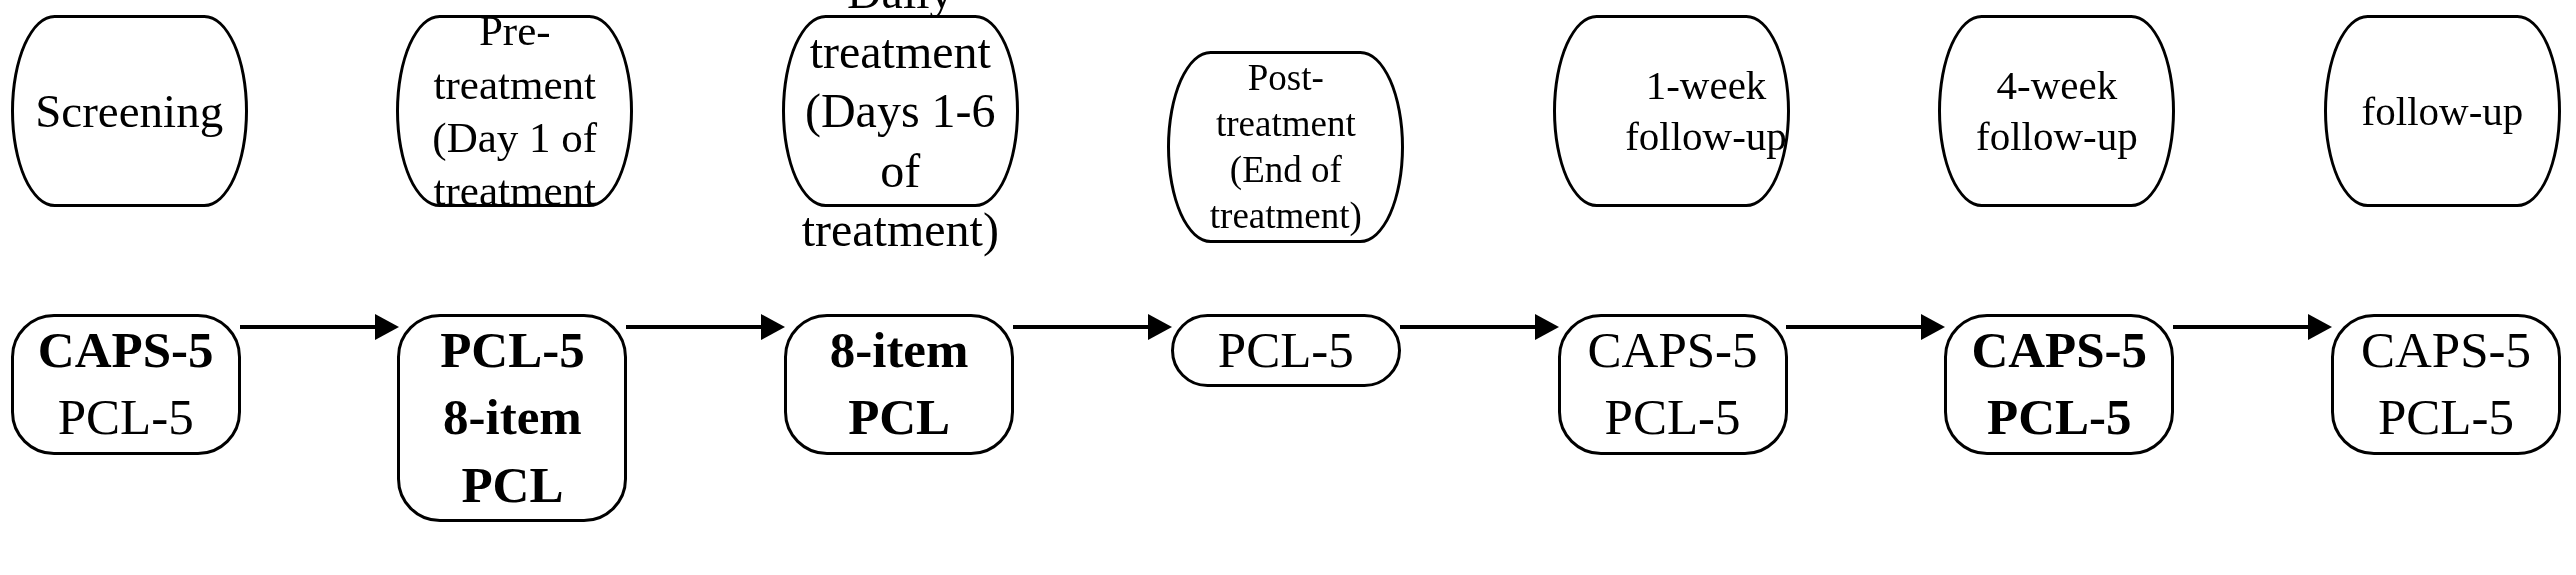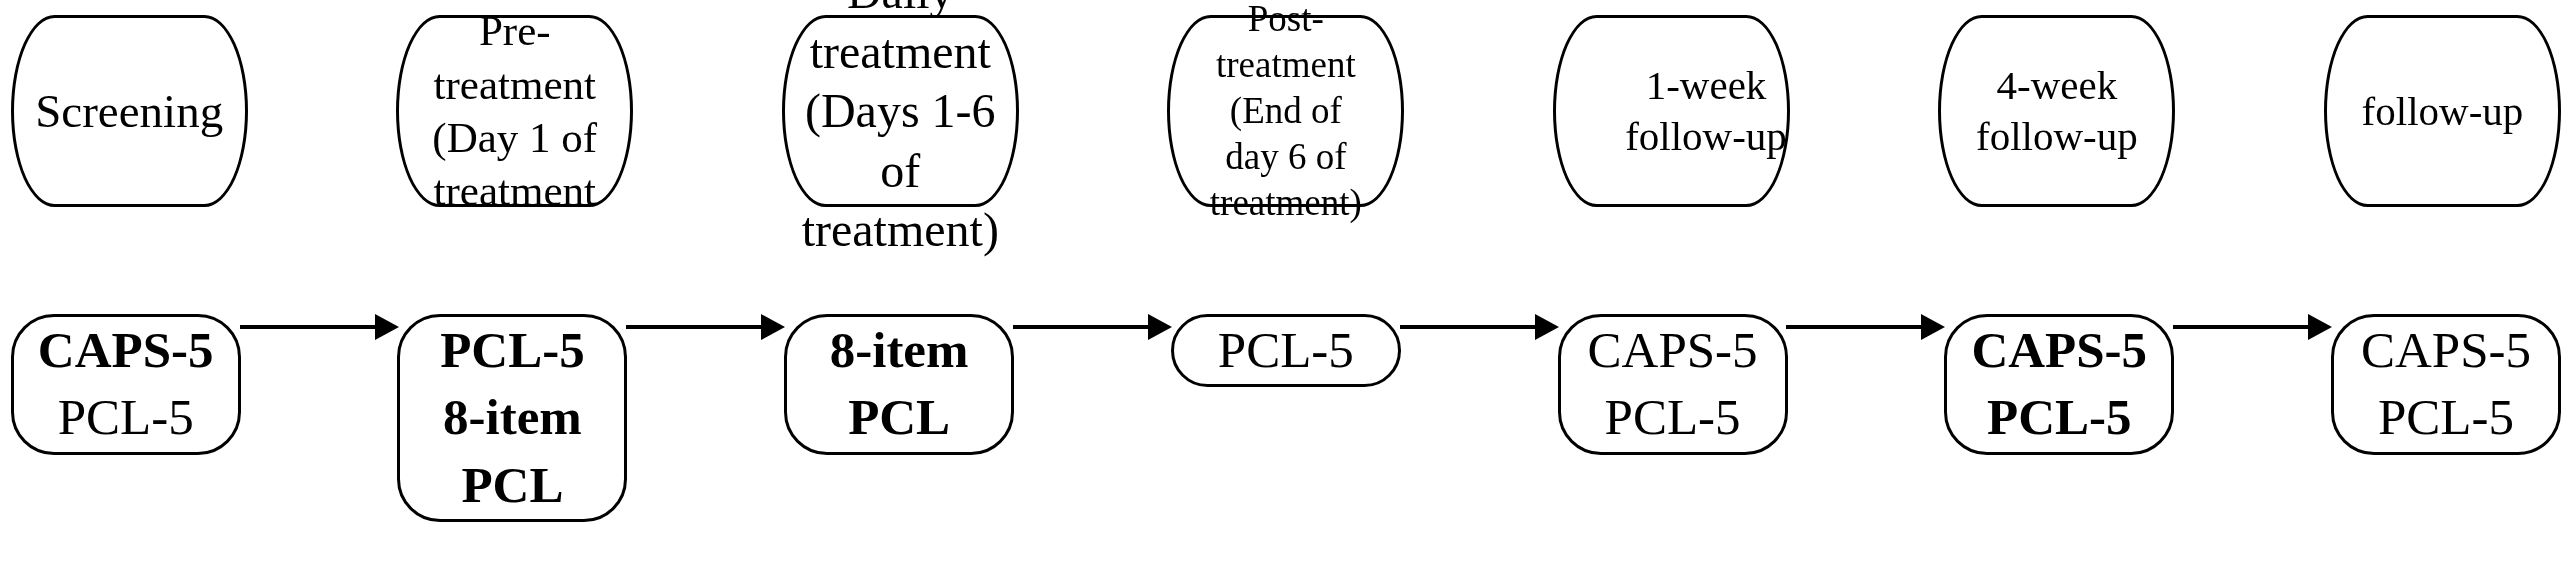--- a/index.html
+++ b/index.html
@@ -25,21 +25,21 @@
     border-radius: 56px / 123px;
     display: flex; align-items: center; justify-content: center;
     text-align: center;
     background: #ffffff;
   }
   .stage-text { line-height: 1.24; }
   .ln { display: block; }
   .t0 { font-size: 47px; }
   .t1 { font-size: 43px; }
   .t2 { font-size: 48px; }
-  .t3 { font-size: 37px; line-height: 1.2; }
+  .t3 { font-size: 37px; line-height: 1.2; margin-top: 36px; }
   .t4 { font-size: 41px; justify-content: flex-end; }
   .t5 { font-size: 41px; }
   .t6 { font-size: 41px; }
   .row-bottom {
     position: absolute;
     top: 314px; left: 10.7px; right: 15px; height: 251px;
     display: flex; align-items: flex-start;
   }
   .measure-box {
     box-sizing: border-box;
@@ -97,21 +97,20 @@
         <span class="ln">(Days 1-6 of</span>
         <span class="ln">treatment)</span>
       </div>
     </div>
 
     <div class="stage-shape t3">
       <div class="stage-text">
         <span class="ln">Post-</span>
         <span class="ln">treatment</span>
         <span class="ln">(End of</span>
-        <span class="ln">day 6 of</span>
         <span class="ln">treatment)</span>
       </div>
     </div>
 
     <div class="stage-shape t4">
       <div class="stage-text">
         <span class="ln">1-week</span>
         <span class="ln">follow-up</span>
       </div>
     </div>

